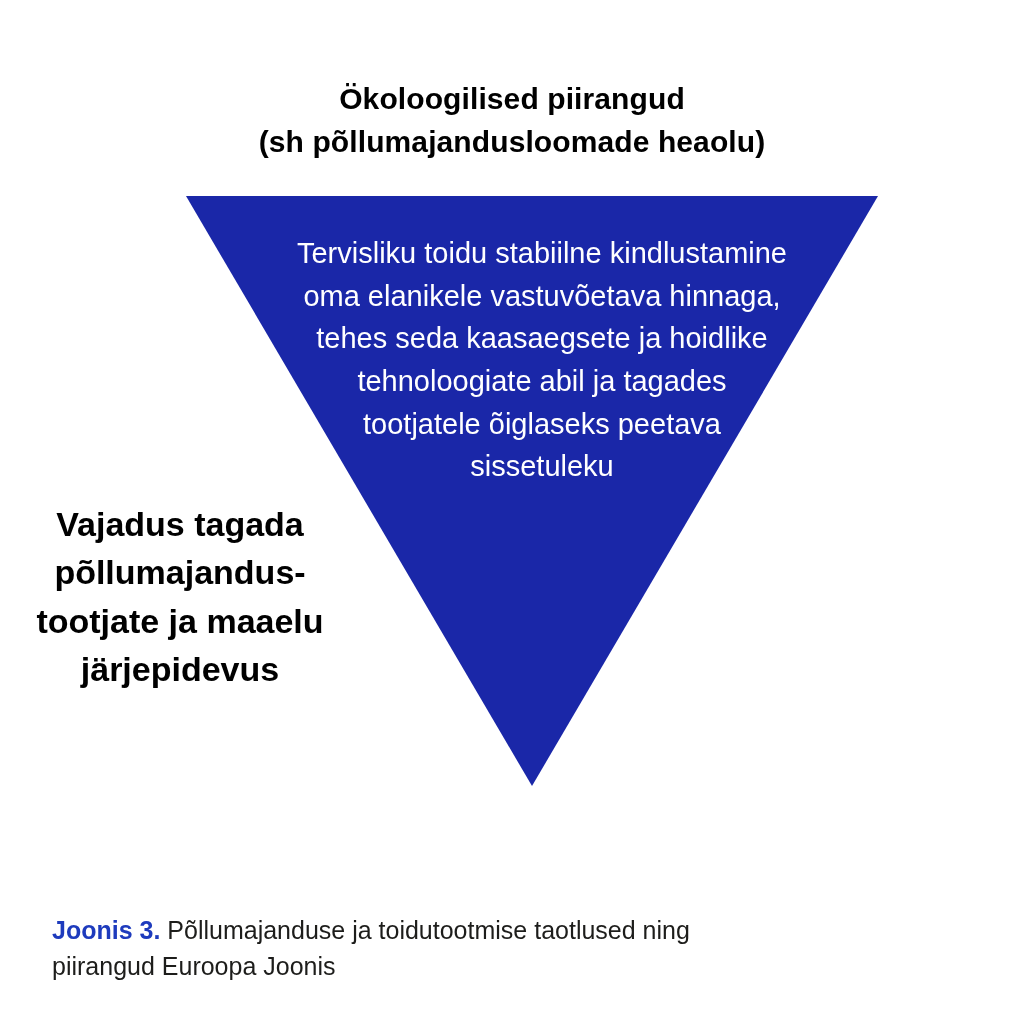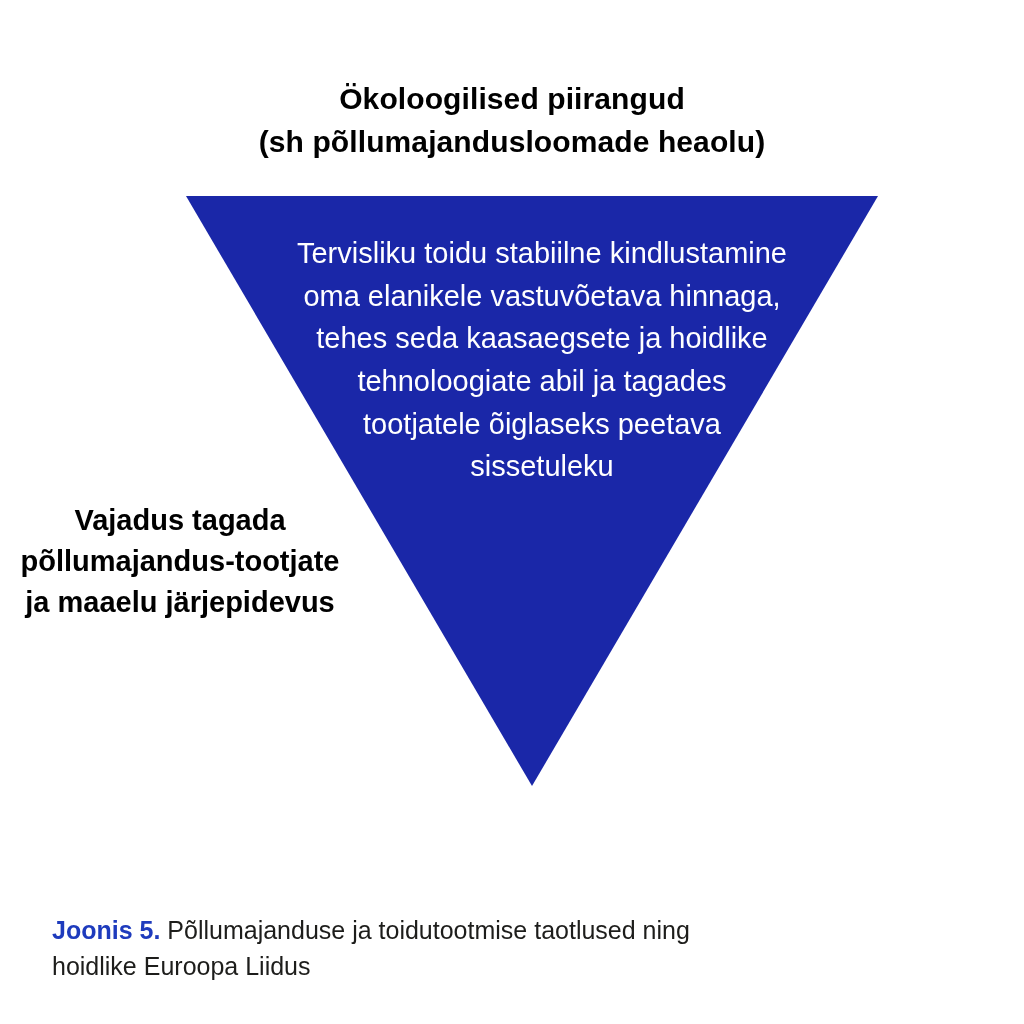--- a/index.html
+++ b/index.html
@@ -56,21 +56,21 @@
     line-height: 1.47;
   }
 
   
   .side-label-left {
     position: absolute;
     top: 500px;
     left: 20px;
     width: 320px;
     text-align: center;
-    font-size: 29px;
+    font-size: 34px;
     font-weight: bold;
     color: #000000;
     line-height: 1.42;
   }
 
   
   .side-label-right {
     position: absolute;
     top: 500px;
     right: 28px;
@@ -105,16 +105,16 @@
   <div class="top-label">Ökoloogilised piirangud<br>(sh põllumajandusloomade heaolu)</div>
 
   <div class="triangle"></div>
 
   <div class="triangle-text">Tervisliku toidu stabiilne kindlustamine oma elanikele vastuvõetava hinnaga, tehes seda kaasaegsete ja hoidlike tehnoloogiate abil ja tagades tootjatele õiglaseks peetava sissetuleku</div>
 
   <div class="side-label-left">Vajadus tagada põllumajandus-tootjate ja maaelu järjepidevus</div>
 
 
   <div class="caption">
-    <span class="fig-num">Joonis 5.</span><span> Põllumajanduse ja toidutootmise taotlused ning hoidlike Euroopa Liidus</span>
+    <span class="fig-num">Joonis 3.</span><span> Põllumajanduse ja toidutootmise taotlused ning piirangud Euroopa Joonis</span>
   </div>
 
 </div>
 
 </body></html>

